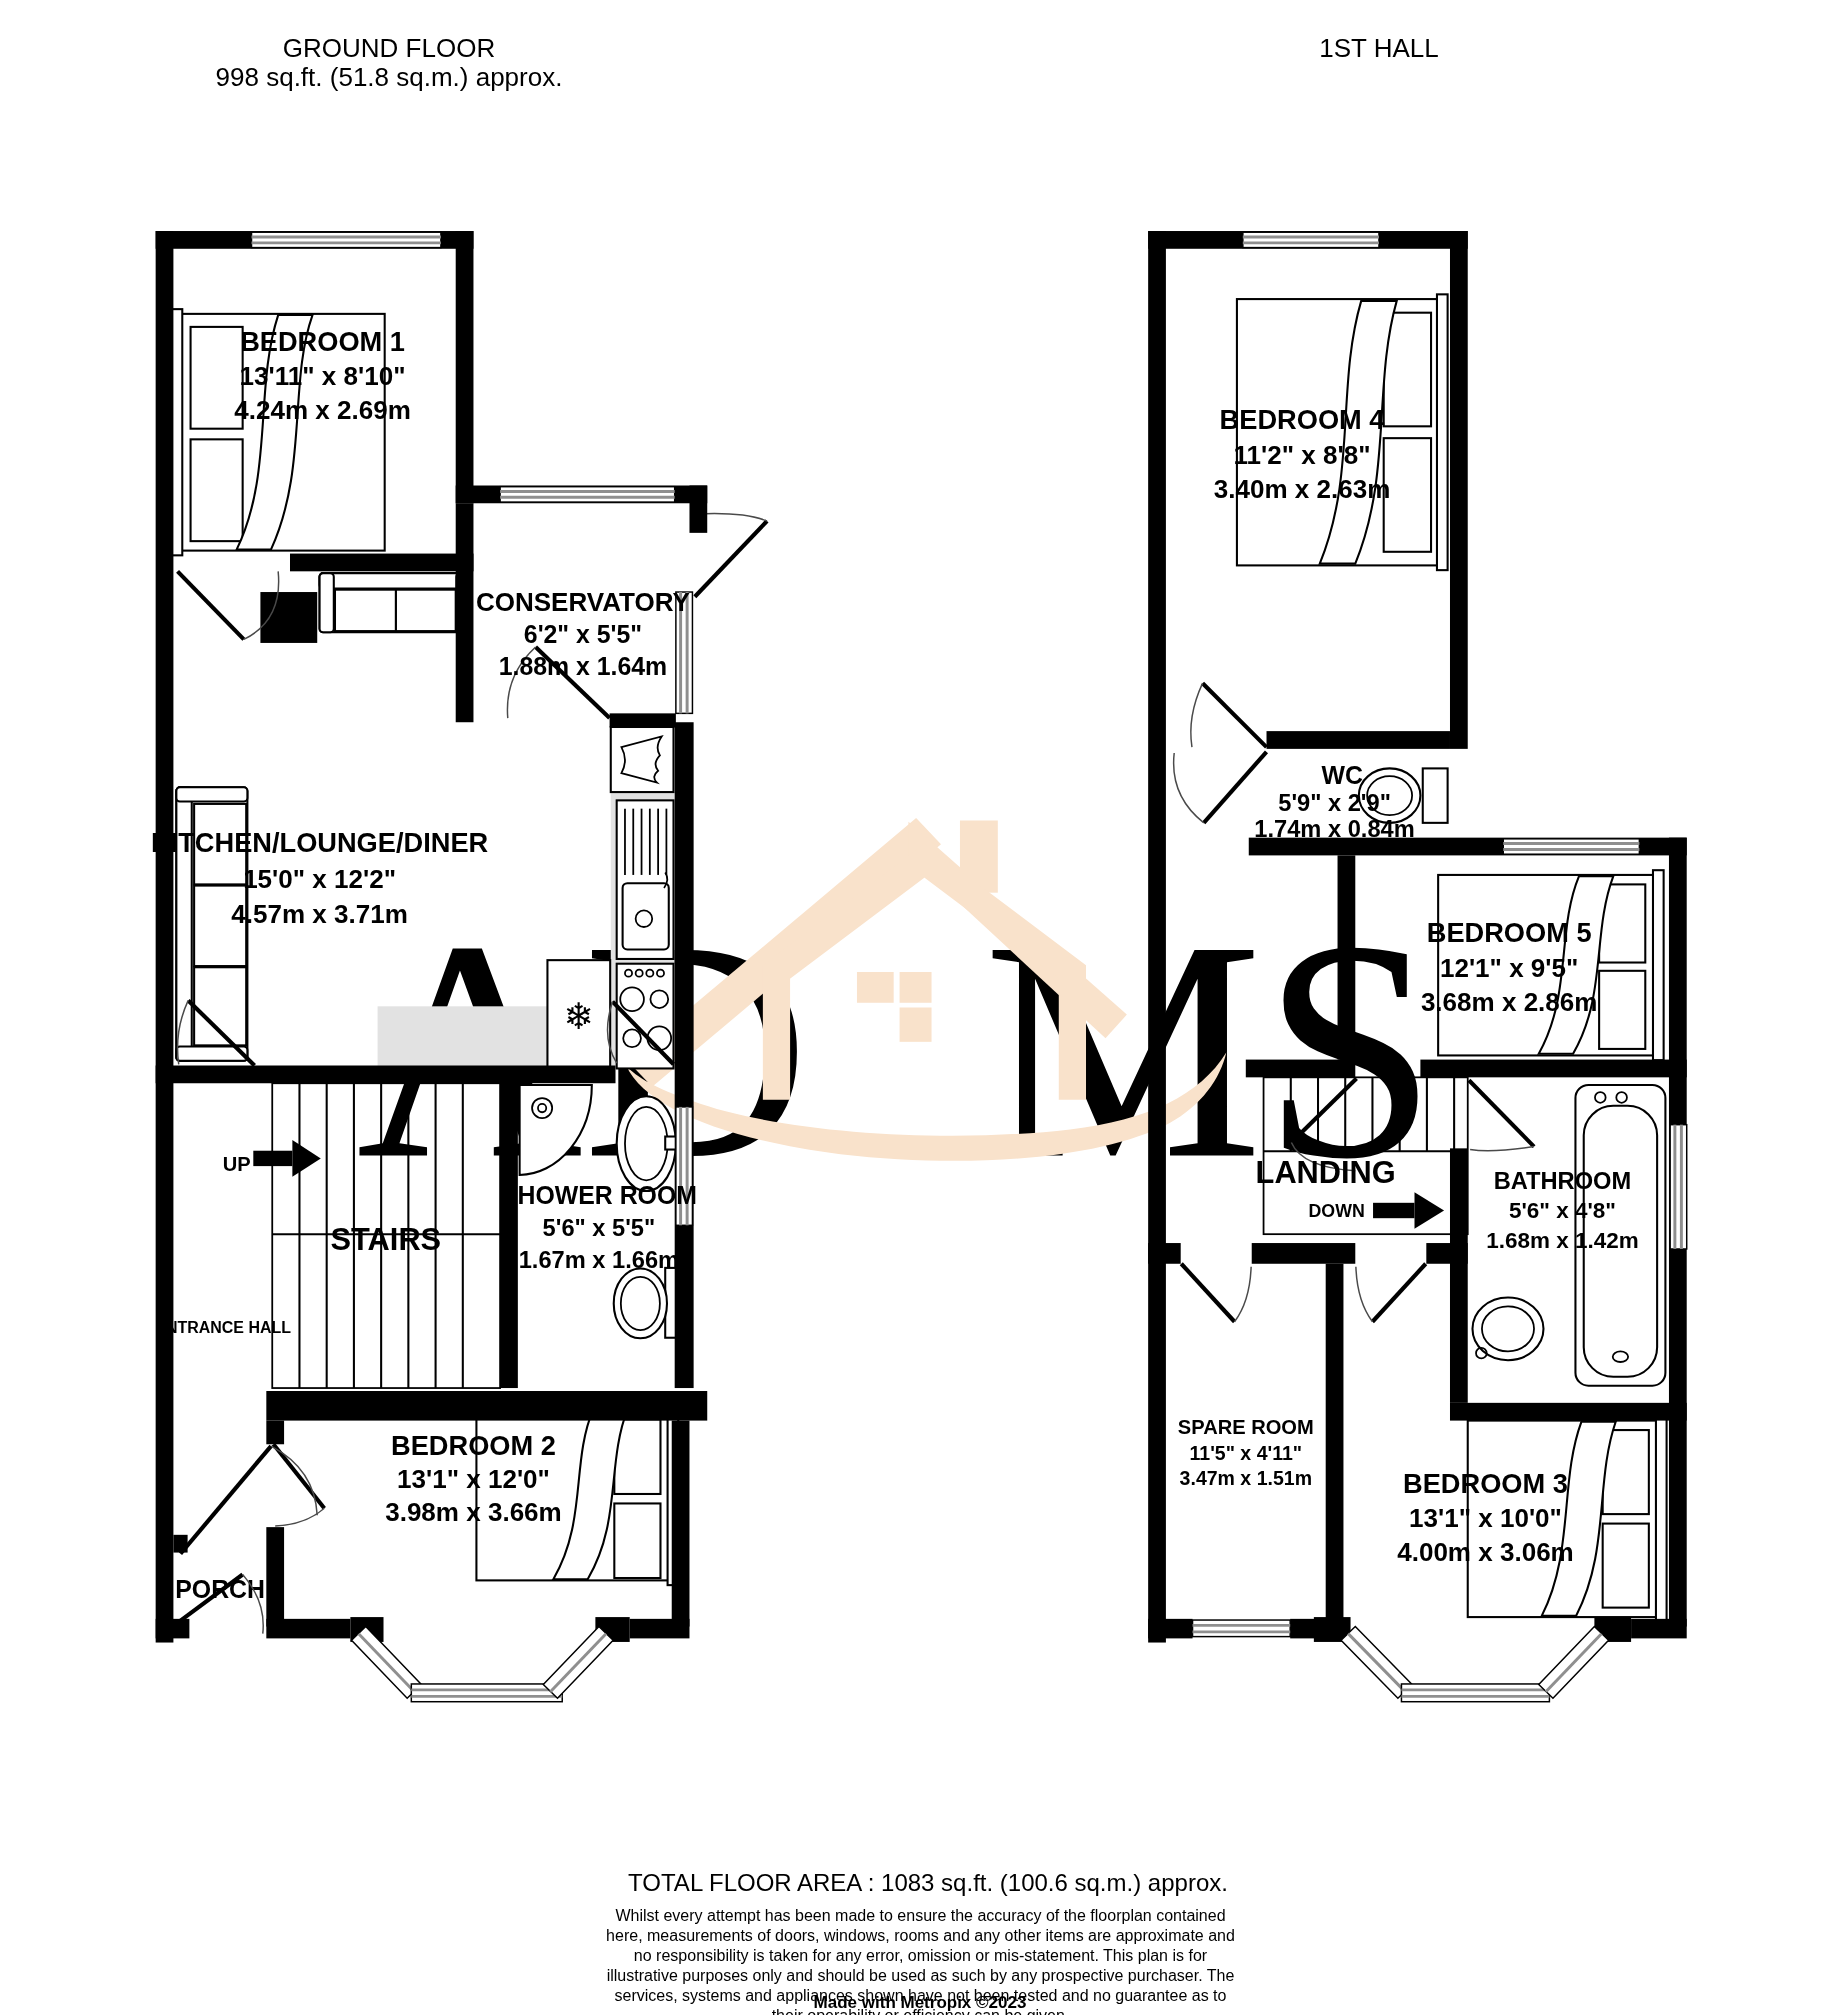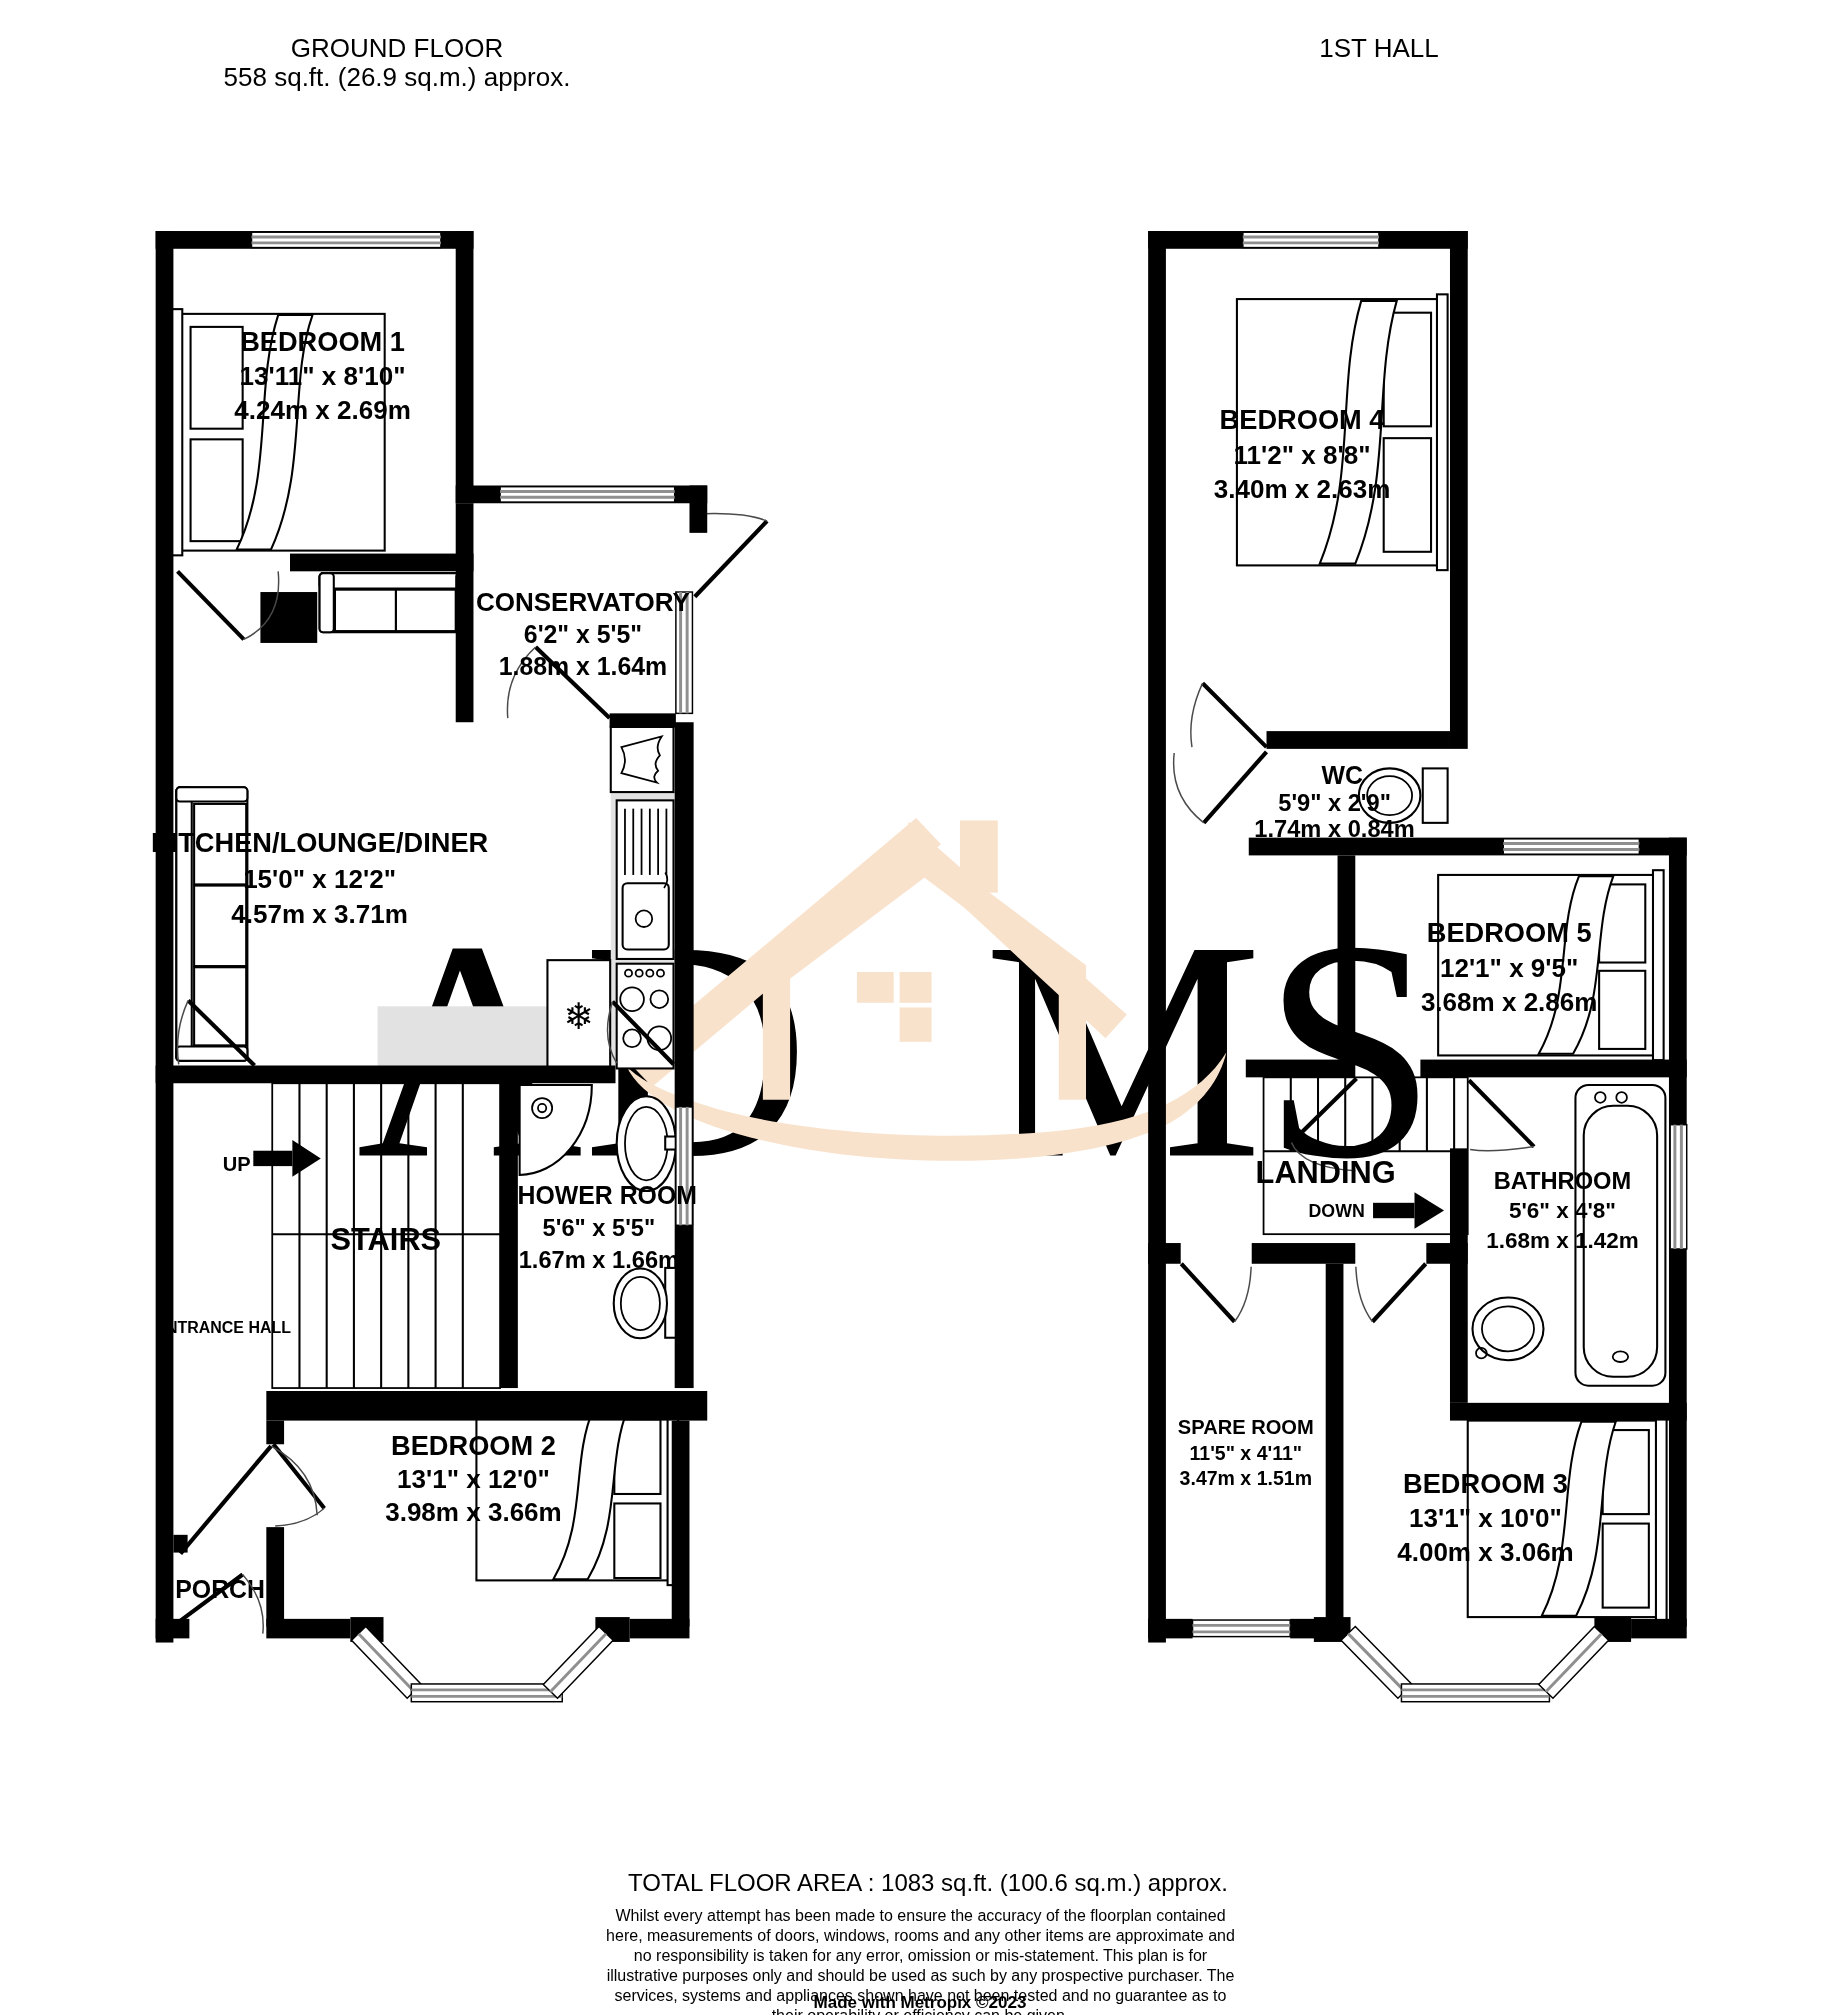--- a/index.html
+++ b/index.html
@@ -414,23 +414,23 @@
       <text x="2105" y="2422" font-size="34" text-anchor="middle">SPARE ROOM</text>
       <text x="2105" y="2466" font-size="33" text-anchor="middle">11'5"  x 4'11"</text>
       <text x="2105" y="2508" font-size="33" text-anchor="middle">3.47m  x 1.51m</text>
       <text x="2510" y="2522" font-size="46" text-anchor="middle">BEDROOM 3</text>
       <text x="2510" y="2580" font-size="44" text-anchor="middle">13'1"  x 10'0"</text>
       <text x="2510" y="2638" font-size="44" text-anchor="middle">4.00m  x 3.06m</text>
     </g>
   </g>
 </svg>
 
-<div class="ov hdr" style="left:101px;top:34px;width:592px;">
+<div class="ov hdr" style="left:93px;top:34px;width:592px;">
   <div>GROUND FLOOR</div>
-  <div>558 sq.ft. (26.9 sq.m.) approx.</div>
+  <div>998 sq.ft. (51.8 sq.m.) approx.</div>
 </div>
 <div class="ov hdr" style="left:1083px;top:34px;width:592px;">
   <div>1ST HALL</div>
 </div>
 
 <div class="ov tot" style="left:573px;top:1869px;width:710px;">TOTAL FLOOR AREA : 1083 sq.ft. (100.6 sq.m.) approx.</div>
 <div class="ov disc" style="left:601px;top:1906px;width:639px;">Whilst every attempt has been made to ensure the accuracy of the floorplan contained here, measurements of doors, windows, rooms and any other items are approximate and no responsibility is taken for any error, omission or mis-statement. This plan is for illustrative purposes only and should be used as such by any prospective purchaser. The services, systems and appliances shown have not been tested and no guarantee as to their operability or efficiency can be given.</div>
 <div class="ov cred" style="left:565px;top:1993px;width:710px;">Made with Metropix ©2023</div>
 
 

